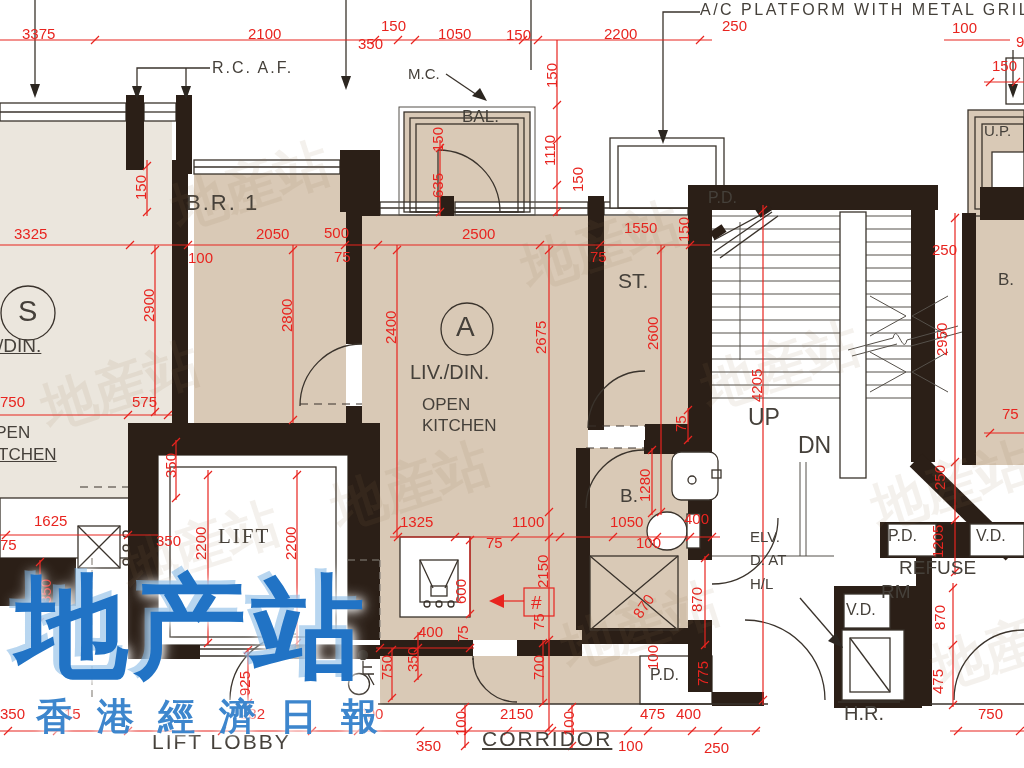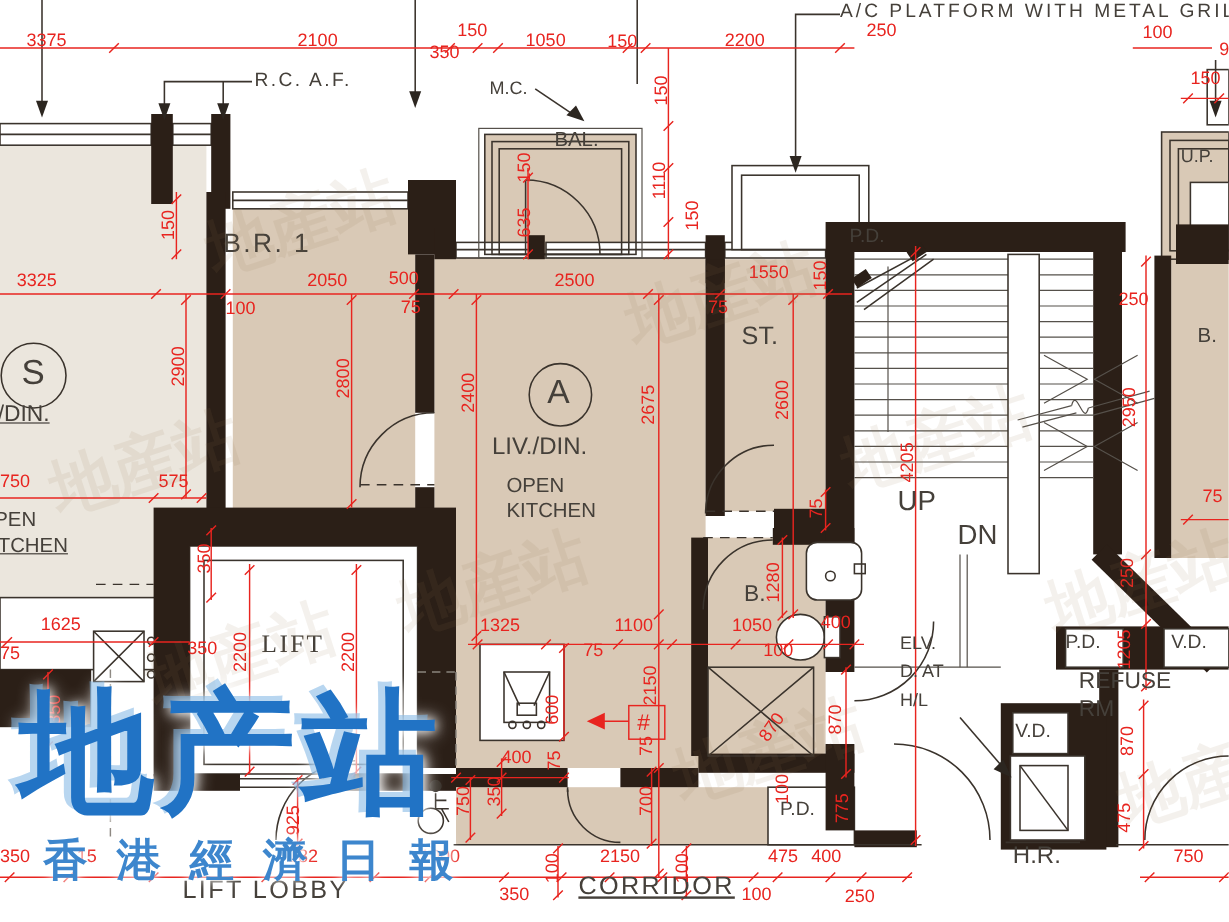--- a/index.html
+++ b/index.html
@@ -355,21 +355,21 @@
     <span class="lbl" style="left: 798px; top: 434px; font-size: 23px;">DN</span>
     <span class="lbl" style="left: 708px; top: 190px; font-size: 16px;">P.D.</span>
     <span class="lbl" style="left: 650px; top: 667px; font-size: 16px;">P.D.</span>
     <span class="lbl" style="left: 888px; top: 528px; font-size: 16px;">P.D.</span>
     <span class="lbl" style="left: 976px; top: 528px; font-size: 16px;">V.D.</span>
     <span class="lbl" style="left: 846px; top: 602px; font-size: 16px;">V.D.</span>
     <span class="lbl" style="left: 750px; top: 529px; font-size: 15px;">ELV.</span>
     <span class="lbl" style="left: 750px; top: 552px; font-size: 15px;">D. AT</span>
     <span class="lbl" style="left: 750px; top: 576px; font-size: 15px;">H/L</span>
     <span class="lbl" style="left: 899px; top: 558px; font-size: 19px;">REFUSE</span>
-    <span class="lbl" style="left: 899px; top: 582px; font-size: 19px;">RM</span>
+    <span class="lbl" style="left: 881px; top: 582px; font-size: 19px;">RM</span>
     <span class="lbl" style="left: 844px; top: 703px; font-size: 20px;">H.R.</span>
     <span class="lbl" style="left: 984px; top: 123px; font-size: 15px;">U.P.</span>
     <span class="lbl" style="left: 998px; top: 271px; font-size: 17px;">B.</span>
     <span class="lbl" style="left: 218px; top: 526px; font-size: 21px; letter-spacing: 2px; font-family: Liberation Serif, serif;">LIFT</span>
     <span class="lbl" style="left: 152px; top: 731px; font-size: 21px; letter-spacing: 2px;">LIFT LOBBY</span>
     <span class="lbl" style="left: 482px; top: 728px; font-size: 21px; letter-spacing: 2px; text-decoration: underline;">CORRIDOR</span>
     <span class="dim" style="left: 22px; top: 26px;">3375</span>
     <span class="dim" style="left: 248px; top: 26px;">2100</span>
     <span class="dim" style="left: 358px; top: 36px;">350</span>
     <span class="dim" style="left: 381px; top: 18px;">150</span>

